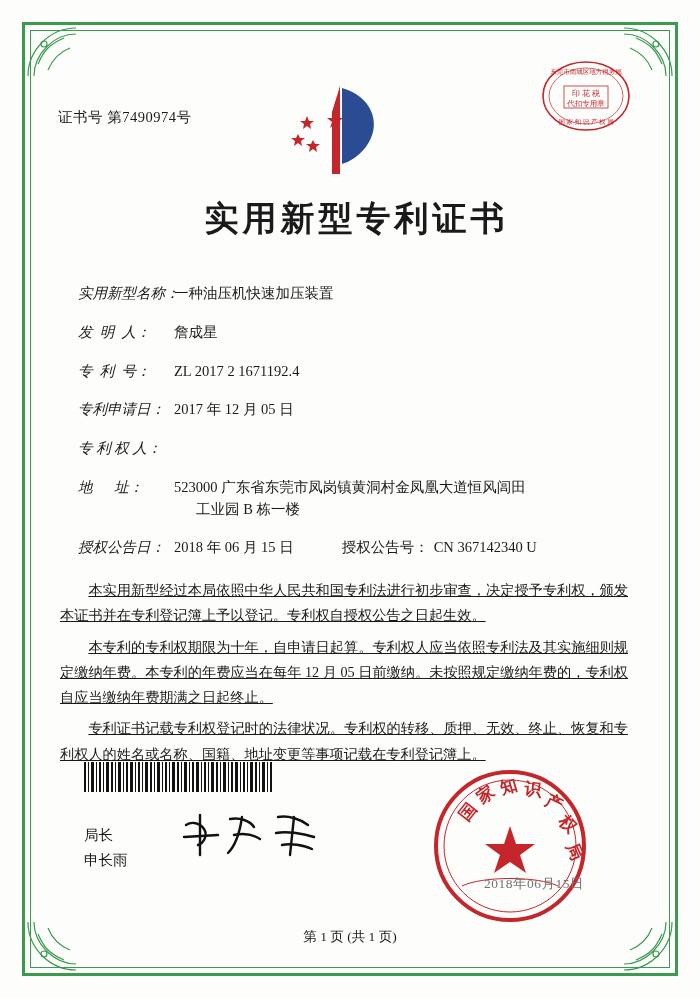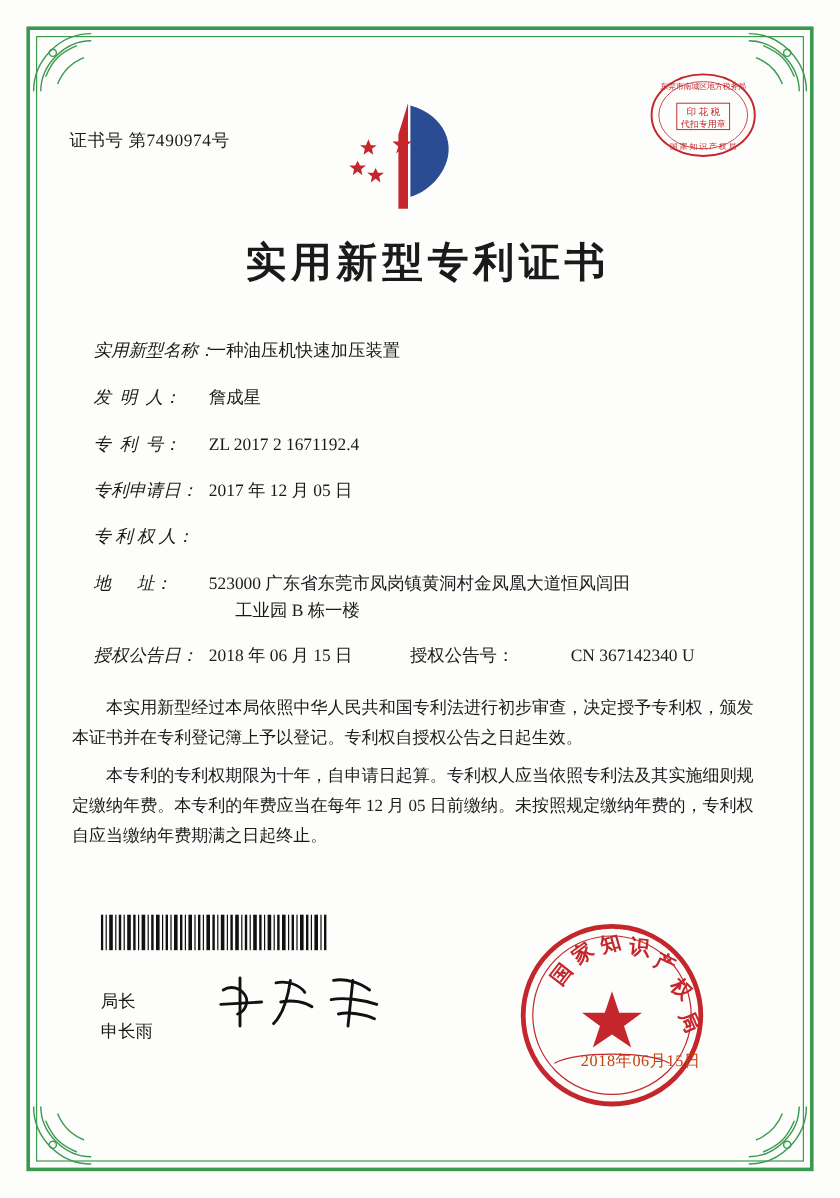--- a/index.html
+++ b/index.html
@@ -105,41 +105,41 @@
   .val {
     flex: 1;
   }
   .val .sub {
     display: block;
     padding-left: 22px;
   }
   .row.two-col .col2 {
     margin-left: 48px;
     display: flex;
-    gap: 42px;
   }
   .row.two-col .col2 .lbl2 {
     width: 92px;
     flex: none;
     white-space: pre;
   }
 
   
   .body-text {
     position: absolute;
     left: 60px;
     right: 58px;
     top: 578px;
     font-size: 14.2px;
     line-height: 1.78;
     text-align: justify;
   }
   .body-text p {
     margin: 0 14px 6px 0;
     text-indent: 2em;
+    text-decoration: underline;
   }
 
   
   .barcode {
     position: absolute;
     left: 84px;
     top: 762px;
     width: 190px;
     height: 30px;
   }
@@ -166,21 +166,21 @@
     right: 112px;
     top: 768px;
     width: 156px;
     height: 156px;
   }
   .seal-date {
     position: absolute;
     right: 116px;
     top: 875px;
     font-size: 13.5px;
-    color: #c2410c;
+    color: #737373;
     letter-spacing: 0.5px;
   }
 
   
   .footer {
     position: absolute;
     left: 0; right: 0;
     bottom: 52px;
     text-align: center;
     font-size: 13.5px;
@@ -293,20 +293,21 @@
       <div class="col2">
         <div class="lbl2">授权公告号：</div>
         <div>CN 367142340 U</div>
       </div>
     </div>
   </div>
 
   <div class="body-text">
     <p>本实用新型经过本局依照中华人民共和国专利法进行初步审查，决定授予专利权，颁发本证书并在专利登记簿上予以登记。专利权自授权公告之日起生效。</p>
     <p>本专利的专利权期限为十年，自申请日起算。专利权人应当依照专利法及其实施细则规定缴纳年费。本专利的年费应当在每年 12 月 05 日前缴纳。未按照规定缴纳年费的，专利权自应当缴纳年费期满之日起终止。</p>
+    <p>专利证书记载专利权登记时的法律状况。专利权的转移、质押、无效、终止、恢复和专利权人的姓名或名称、国籍、地址变更等事项记载在专利登记簿上。</p>
   </div>
 
   <div class="barcode">
     <svg viewBox="0 0 190 30" preserveAspectRatio="none">
       <g fill="#111">
         <rect x="0" y="0" width="2" height="30"></rect>
           <rect x="4" y="0" width="1" height="30"></rect>
         <rect x="7" y="0" width="3" height="30"></rect>
           <rect x="12" y="0" width="1" height="30"></rect>
         <rect x="15" y="0" width="2" height="30"></rect>
@@ -393,14 +394,15 @@
       </g>
       <g transform="translate(78,84)">
         <polygon points="0,-26 6,-8 25,-8 10,3 16,21 0,10 -16,21 -10,3 -25,-8 -6,-8" fill="#c4262b"></polygon>
       </g>
       <path d="M30 118 C50 108 106 108 126 118" fill="none" stroke="#c4262b" stroke-width="1"></path>
     </svg>
   </div>
 
   <div class="seal-date">2018年06月15日</div>
 
+  <div class="footer">第 1 页 (共 1 页)</div>
 
 </div>
 
 </body></html>

